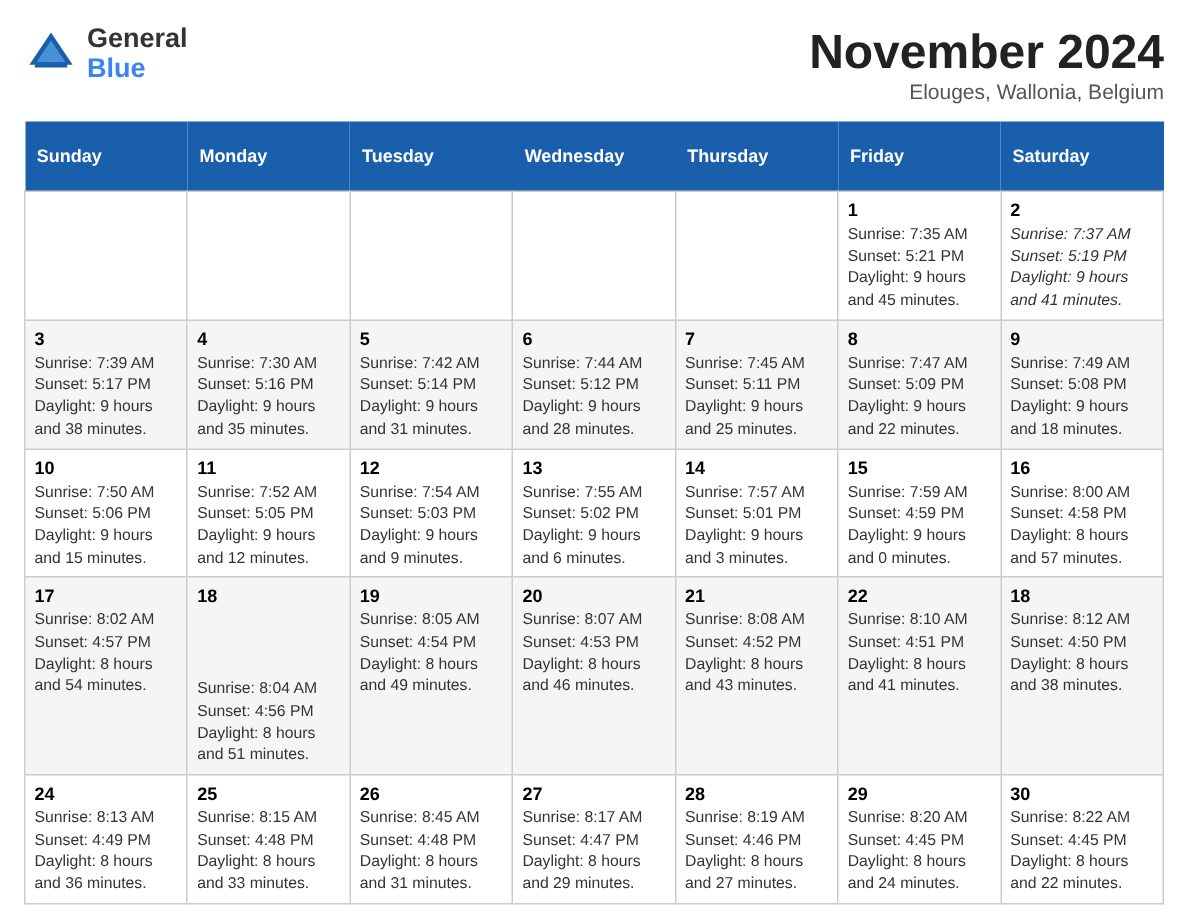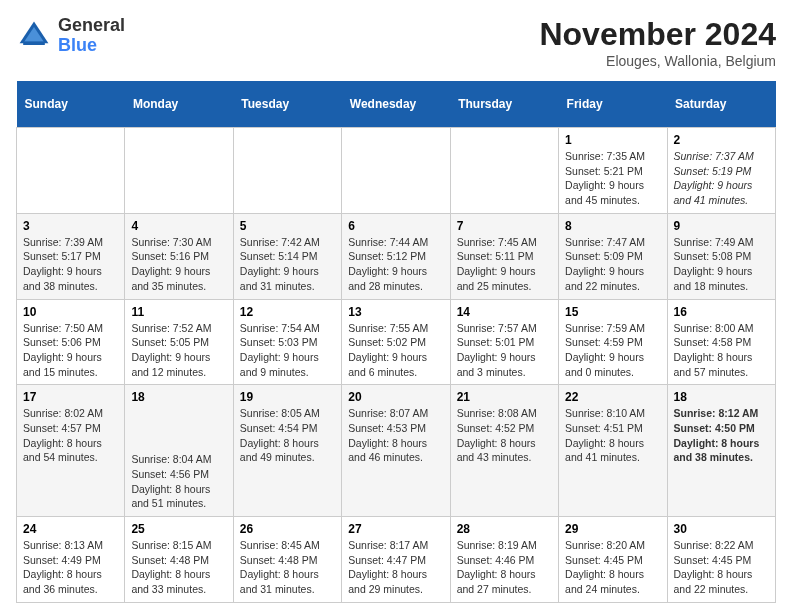--- a/index.html
+++ b/index.html
@@ -259,21 +259,21 @@
 Daylight: 8 hours and 43 minutes.</div>
         </td>
         <td class="shaded">
           <span class="day-number">22</span>
           <div class="day-info" style="white-space: pre-line;">Sunrise: 8:10 AM
 Sunset: 4:51 PM
 Daylight: 8 hours and 41 minutes.</div>
         </td>
         <td class="shaded">
           <span class="day-number">18</span>
-          <div class="day-info" style="white-space: pre-line; font-weight: bold;">Sunrise: 8:12 AM
+          <div class="day-info" style="white-space: pre-line;">Sunrise: 8:12 AM
 Sunset: 4:50 PM
 Daylight: 8 hours and 38 minutes.</div>
         </td>
       </tr>
       <tr>
         <td>
           <span class="day-number">24</span>
           <div class="day-info" style="white-space: pre-line;">Sunrise: 8:13 AM
 Sunset: 4:49 PM
 Daylight: 8 hours and 36 minutes.</div>

